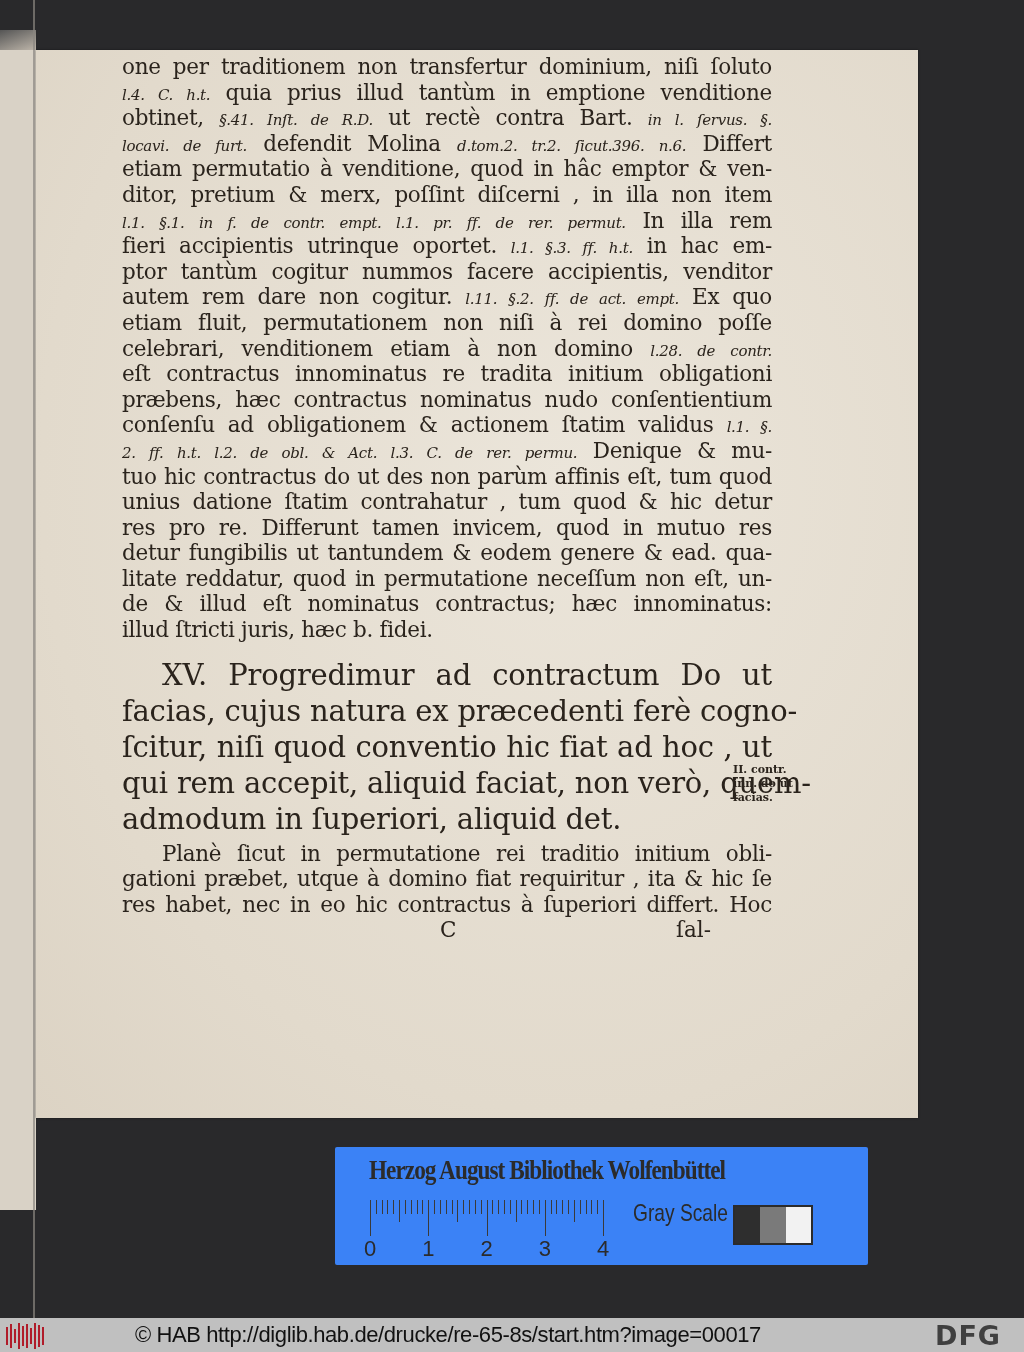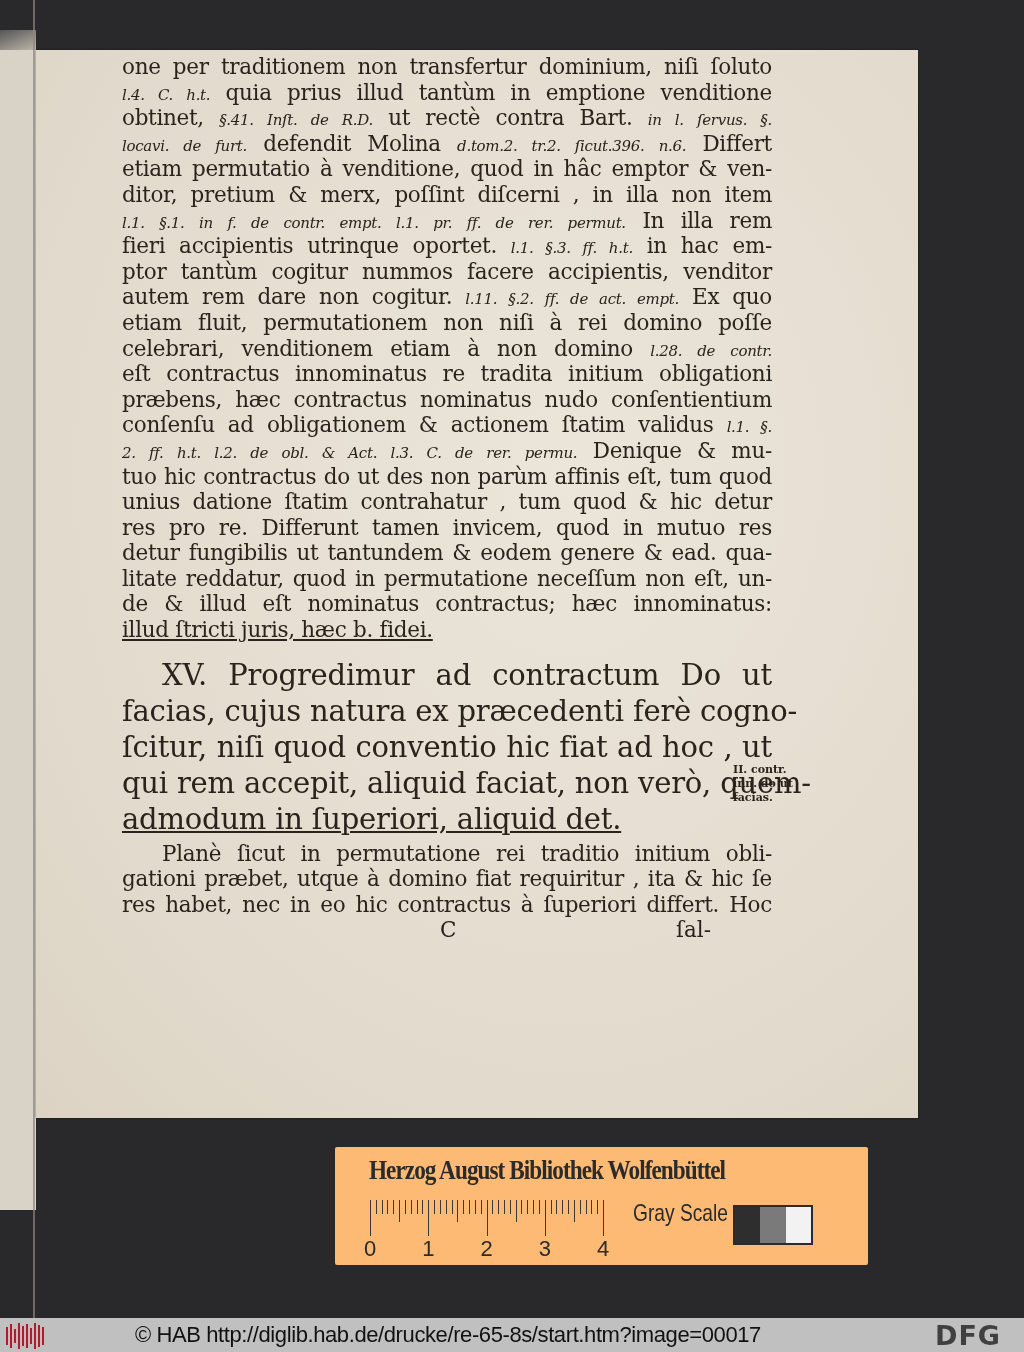--- a/index.html
+++ b/index.html
@@ -27,31 +27,31 @@
     white-space: nowrap; text-align: justify; text-align-last: justify;
     letter-spacing: -0.3px;
   }
   .line i { font-size: 15px; font-style: italic; }
   .big .line, .line.big {
     font-size: 29px; line-height: 36px; height: 36px; letter-spacing: -0.2px;
   }
   .big { margin-top: 14px; }
   .para2 { margin-top: 4px; }
   .indent { padding-left: 40px; }
-  .noj { text-align-last: left; text-decoration: underline; }
+  .noj { text-align-last: left; }
   .sig-line { position: relative; height: 26px; font-size: 21.5px; }
   .sig { position: absolute; left: 318px; top: 0; }
   .catch { position: absolute; left: 554px; top: 0; }
   .marginal {
     position: absolute; left: 733px; top: 763px; width: 80px;
     font-size: 11px; line-height: 14px; font-weight: bold; color: #2a231c;
   }
   .card {
     position: absolute; left: 335px; top: 1147px; width: 533px; height: 118px;
-    background: #fdba74; border-radius: 2px;
+    background: #3b82f6; border-radius: 2px;
   }
   .card-title {
     position: absolute; left: 34px; top: 8px;
     font-family: "Liberation Serif", serif; font-weight: bold; font-size: 27px;
     letter-spacing: -1.1px; color: #2b2b2b; transform: scaleX(0.86); transform-origin: left top;
     white-space: nowrap;
   }
   .ruler { position: absolute; left: 35px; top: 53px; width: 250px; height: 58px; }
   .tick { position: absolute; top: 0; width: 1px; background: #3a3a3a; }
   .ruler-num { position: absolute; top: 36px; font-family: "Liberation Sans", sans-serif; font-size: 22px; color: #2b2b2b; transform: translateX(-50%); }

